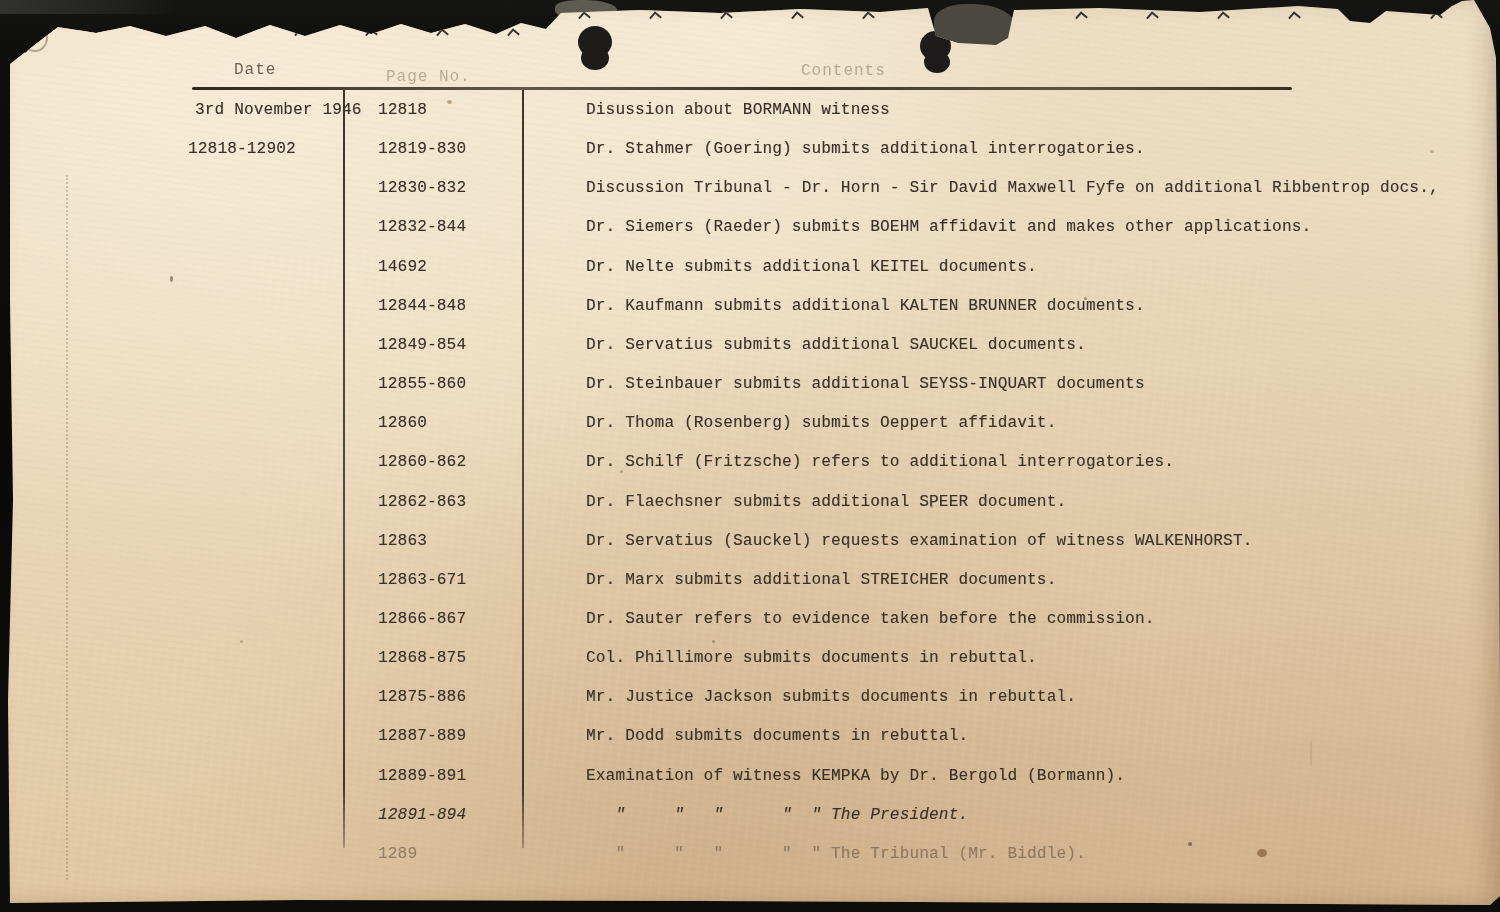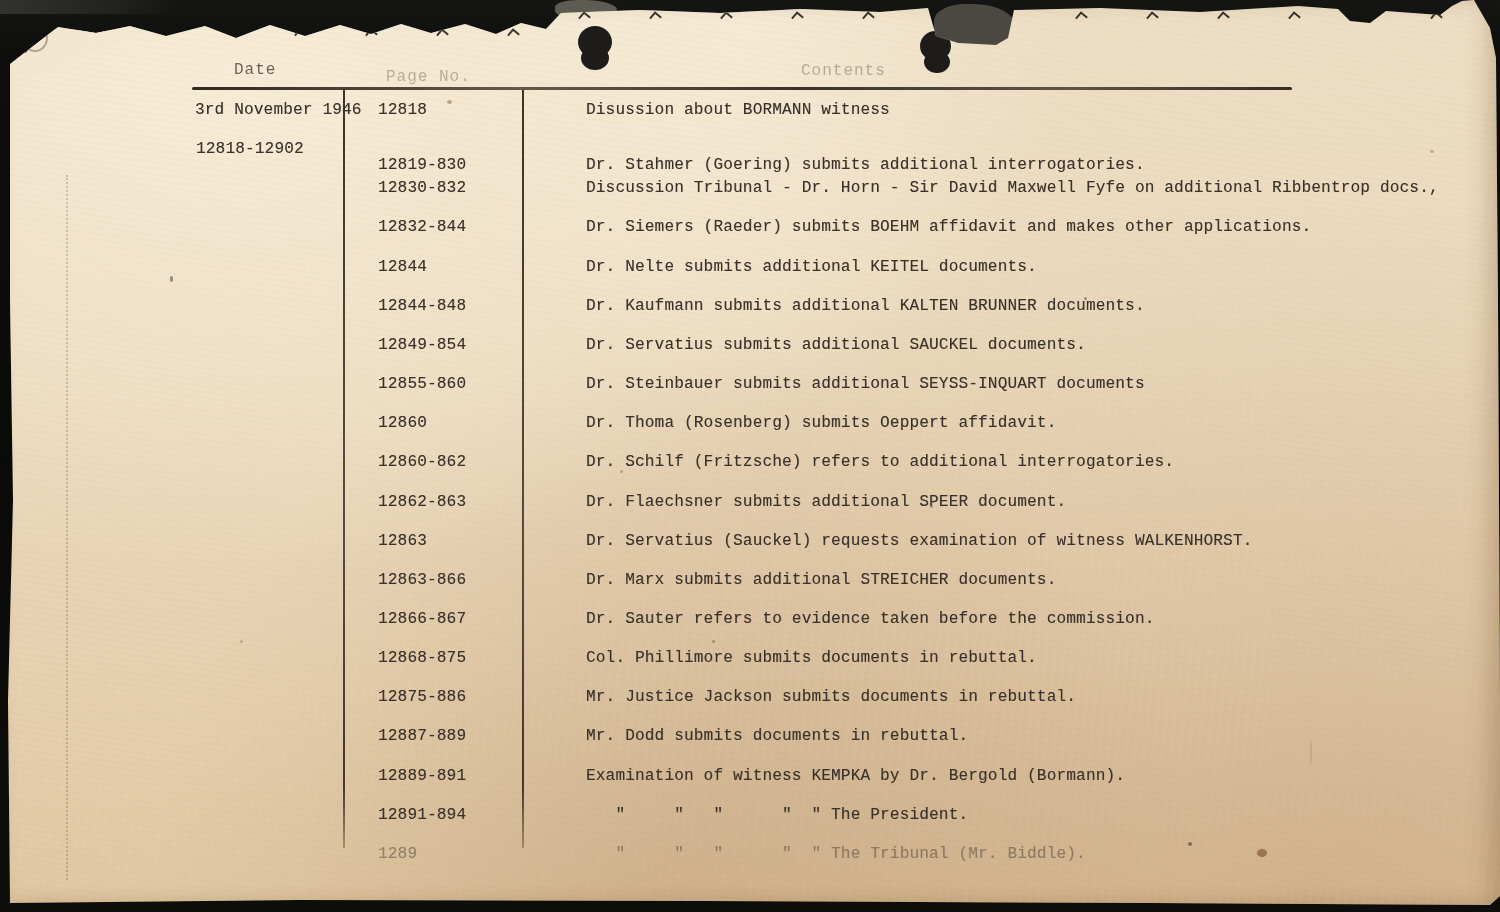--- a/index.html
+++ b/index.html
@@ -75,41 +75,41 @@
     <div class="hdr hdr-date">Date</div>
     <div class="hdr hdr-page">Page No.</div>
     <div class="hdr hdr-contents">Contents</div>
 
     <div class="rule-h"></div>
     <div class="vline vline-1"></div>
     <div class="vline vline-2"></div>
     <div class="margin-line"></div>
 
     <div class="date-cell tw" style="top:101px;">3rd November 1946</div>
-    <div class="date-cell tw" style="top:140px;left:196px;">12818-12902</div>
+    <div class="date-cell tw" style="top:140px;left:188px;">12818-12902</div>
 
     <div id="rows">
         <div class="row tw" style="top: 101px;">
       <span class="cell-pages">12818</span>
       <span class="cell-contents">Disussion about BORMANN witness</span>
     </div>
-        <div class="row tw" style="top: 140.15px; margin-top: 16px;">
+        <div class="row tw" style="top: 140.15px;">
       <span class="cell-pages">12819-830</span>
       <span class="cell-contents">Dr. Stahmer (Goering) submits additional interrogatories.</span>
     </div>
         <div class="row tw" style="top: 179.3px; padding-left: 44px;">
       <span class="cell-pages">12830-832</span>
       <span class="cell-contents">Discussion Tribunal - Dr. Horn - Sir David Maxwell Fyfe on additional Ribbentrop docs.,</span>
     </div>
         <div class="row tw" style="top: 218.45px;">
       <span class="cell-pages">12832-844</span>
       <span class="cell-contents">Dr. Siemers (Raeder) submits BOEHM affidavit and makes other applications.</span>
     </div>
         <div class="row tw" style="top: 257.6px;">
-      <span class="cell-pages">12844</span>
+      <span class="cell-pages">14692</span>
       <span class="cell-contents">Dr. Nelte submits additional KEITEL documents.</span>
     </div>
         <div class="row tw" style="top: 296.75px;">
       <span class="cell-pages">12844-848</span>
       <span class="cell-contents">Dr. Kaufmann submits additional KALTEN BRUNNER documents.</span>
     </div>
         <div class="row tw" style="top: 335.9px; padding-left: 29px;">
       <span class="cell-pages">12849-854</span>
       <span class="cell-contents">Dr. Servatius submits additional SAUCKEL documents.</span>
     </div>
@@ -127,21 +127,21 @@
     </div>
         <div class="row tw" style="top: 492.5px;">
       <span class="cell-pages">12862-863</span>
       <span class="cell-contents">Dr. Flaechsner submits additional SPEER document.</span>
     </div>
         <div class="row tw" style="top: 531.65px;">
       <span class="cell-pages">12863</span>
       <span class="cell-contents">Dr. Servatius (Sauckel) requests examination of witness WALKENHORST.</span>
     </div>
         <div class="row tw" style="top: 570.8px;">
-      <span class="cell-pages">12863-866</span>
+      <span class="cell-pages">12863-671</span>
       <span class="cell-contents">Dr. Marx submits additional STREICHER documents.</span>
     </div>
         <div class="row tw" style="top: 609.95px;">
       <span class="cell-pages">12866-867</span>
       <span class="cell-contents">Dr. Sauter refers to evidence taken before the commission.</span>
     </div>
         <div class="row tw" style="top: 649.1px;">
       <span class="cell-pages">12868-875</span>
       <span class="cell-contents">Col. Phillimore submits documents in rebuttal.</span>
     </div>
@@ -150,21 +150,21 @@
       <span class="cell-contents">Mr. Justice Jackson submits documents in rebuttal.</span>
     </div>
         <div class="row tw" style="top: 727.4px;">
       <span class="cell-pages">12887-889</span>
       <span class="cell-contents">Mr. Dodd submits documents in rebuttal.</span>
     </div>
         <div class="row tw" style="top: 766.55px;">
       <span class="cell-pages">12889-891</span>
       <span class="cell-contents">Examination of witness KEMPKA by Dr. Bergold (Bormann).</span>
     </div>
-        <div class="row tw" style="top: 805.7px;">
+        <div class="row tw" style="top: 805.7px; font-style: italic;">
       <span class="cell-pages">12891-894</span>
       <span class="cell-contents">   "     "   "      "  " The President.</span>
     </div>
         <div class="row tw faded" style="top: 844.85px;">
       <span class="cell-pages">1289</span>
       <span class="cell-contents">   "     "   "      "  " The Tribunal (Mr. Biddle).</span>
     </div>
       </div>
 
     <div class="hole" style="left:578px;top:26px;width:34px;height:32px;"></div>

